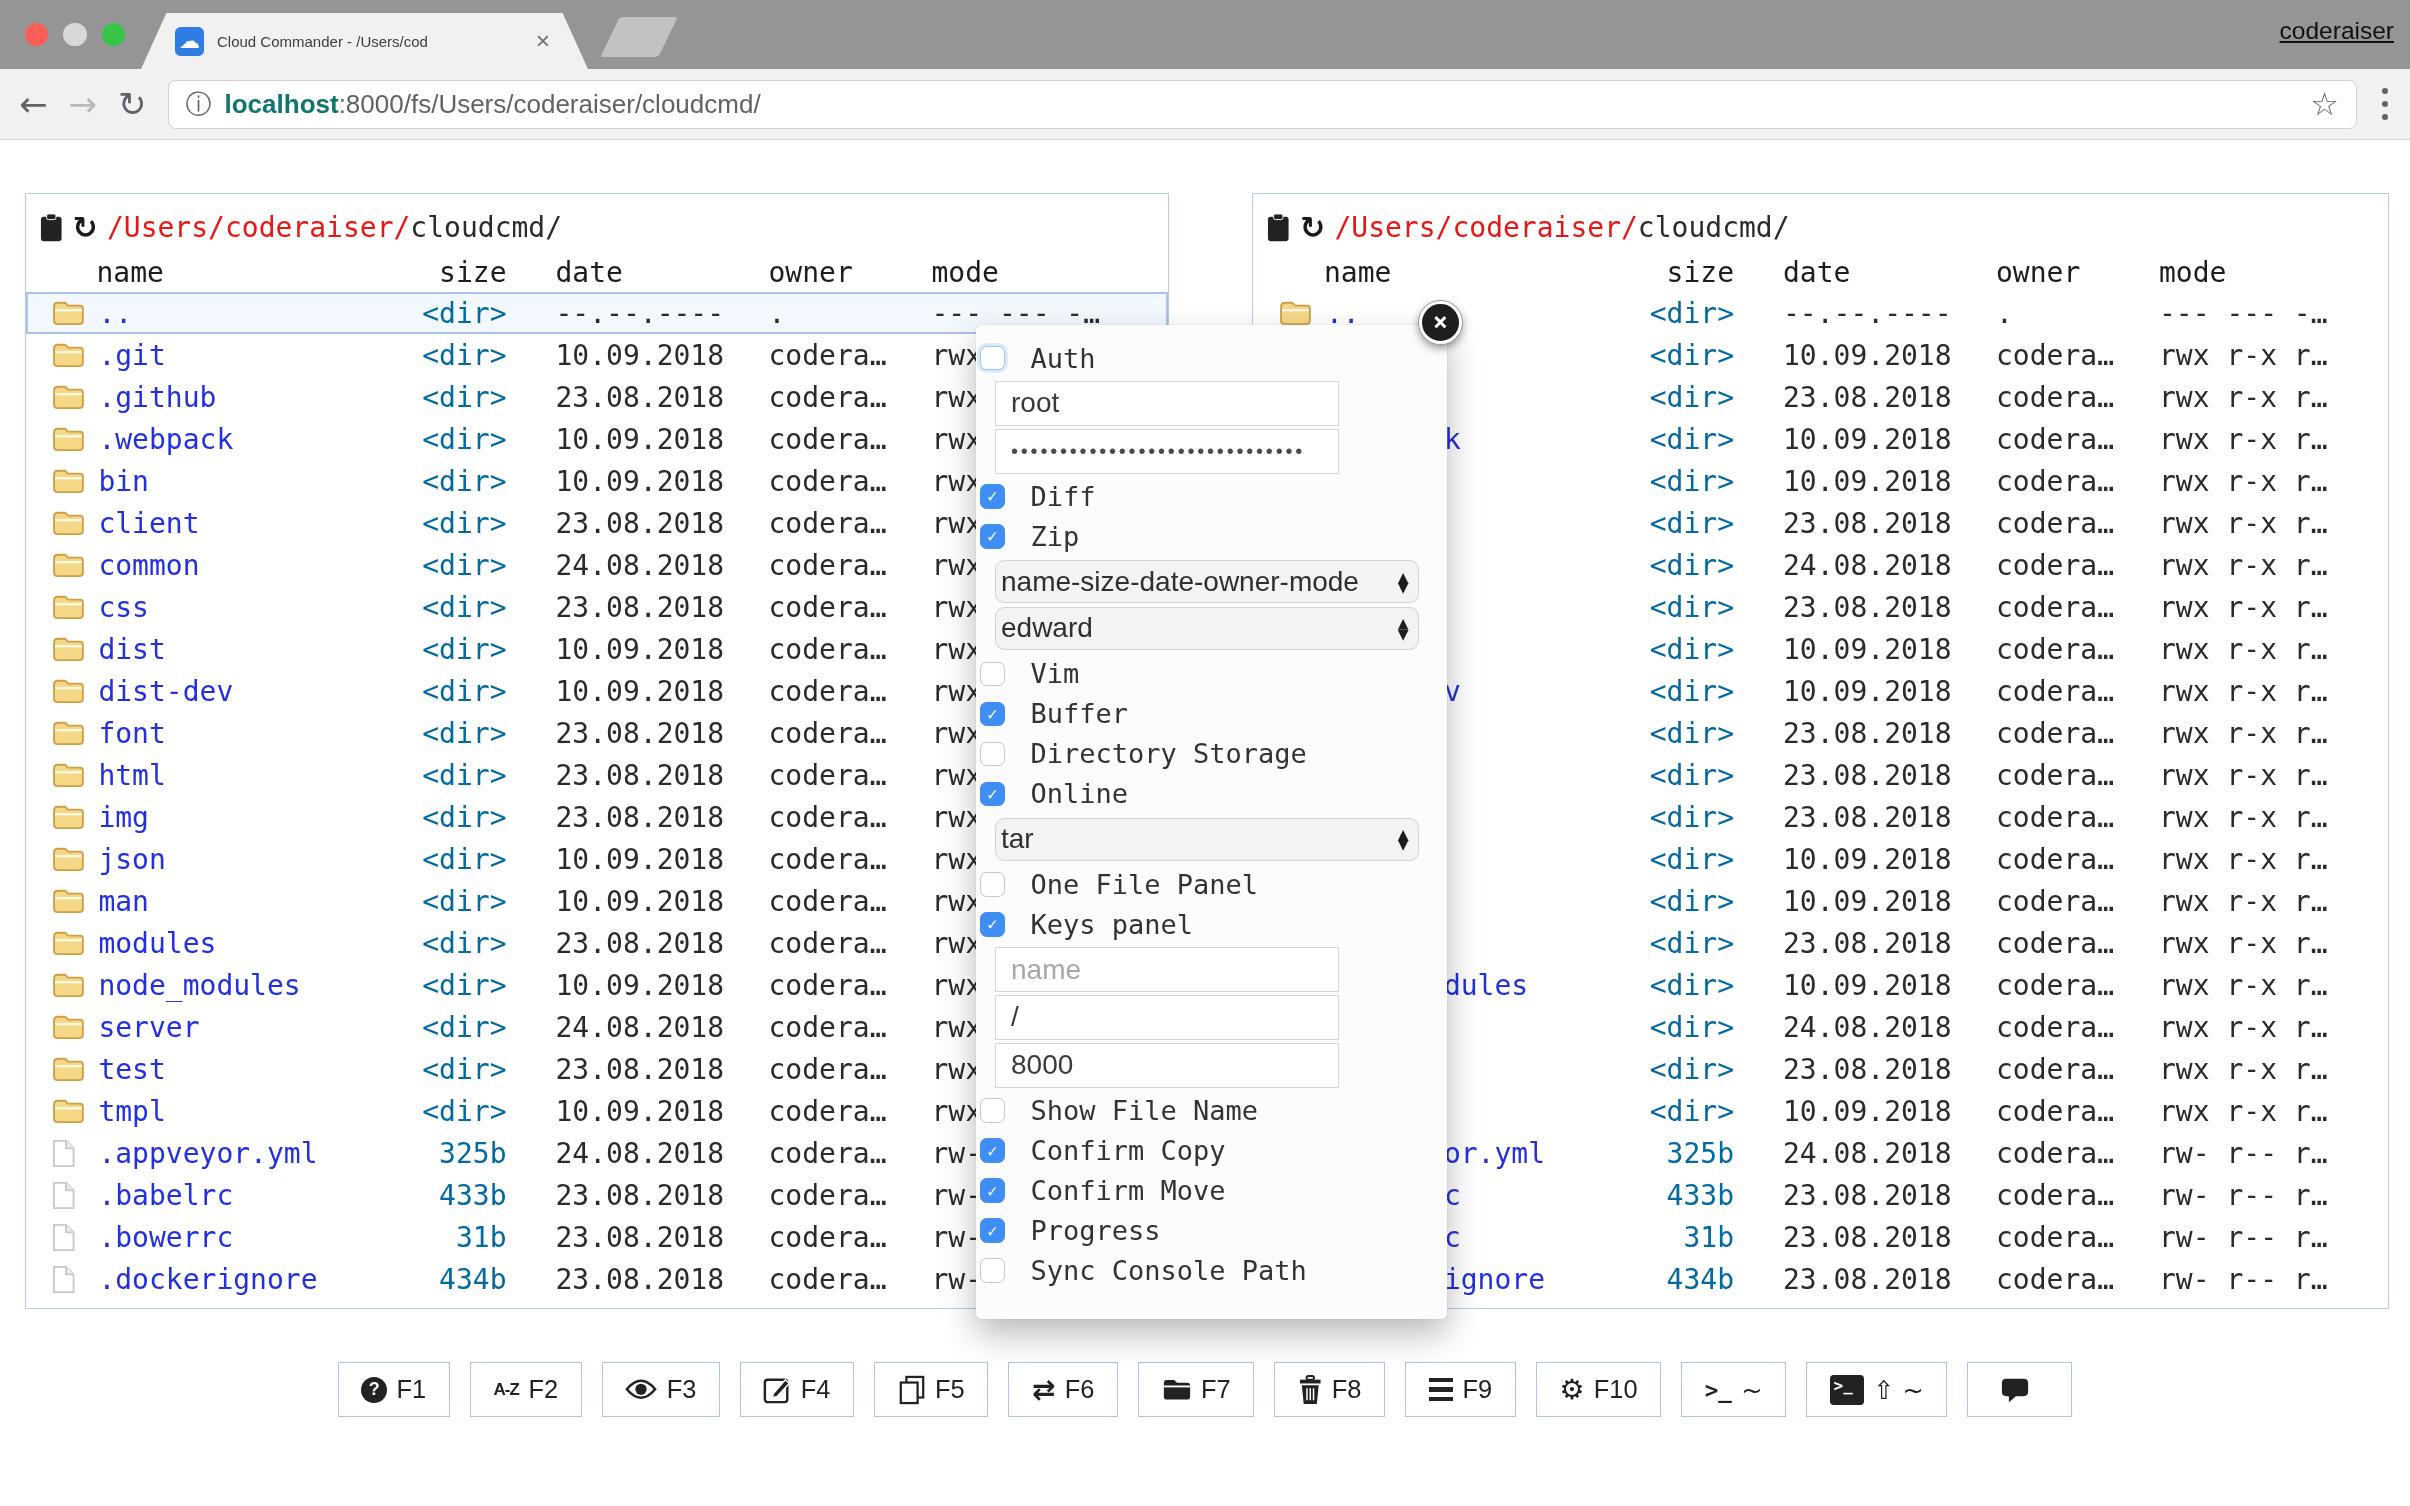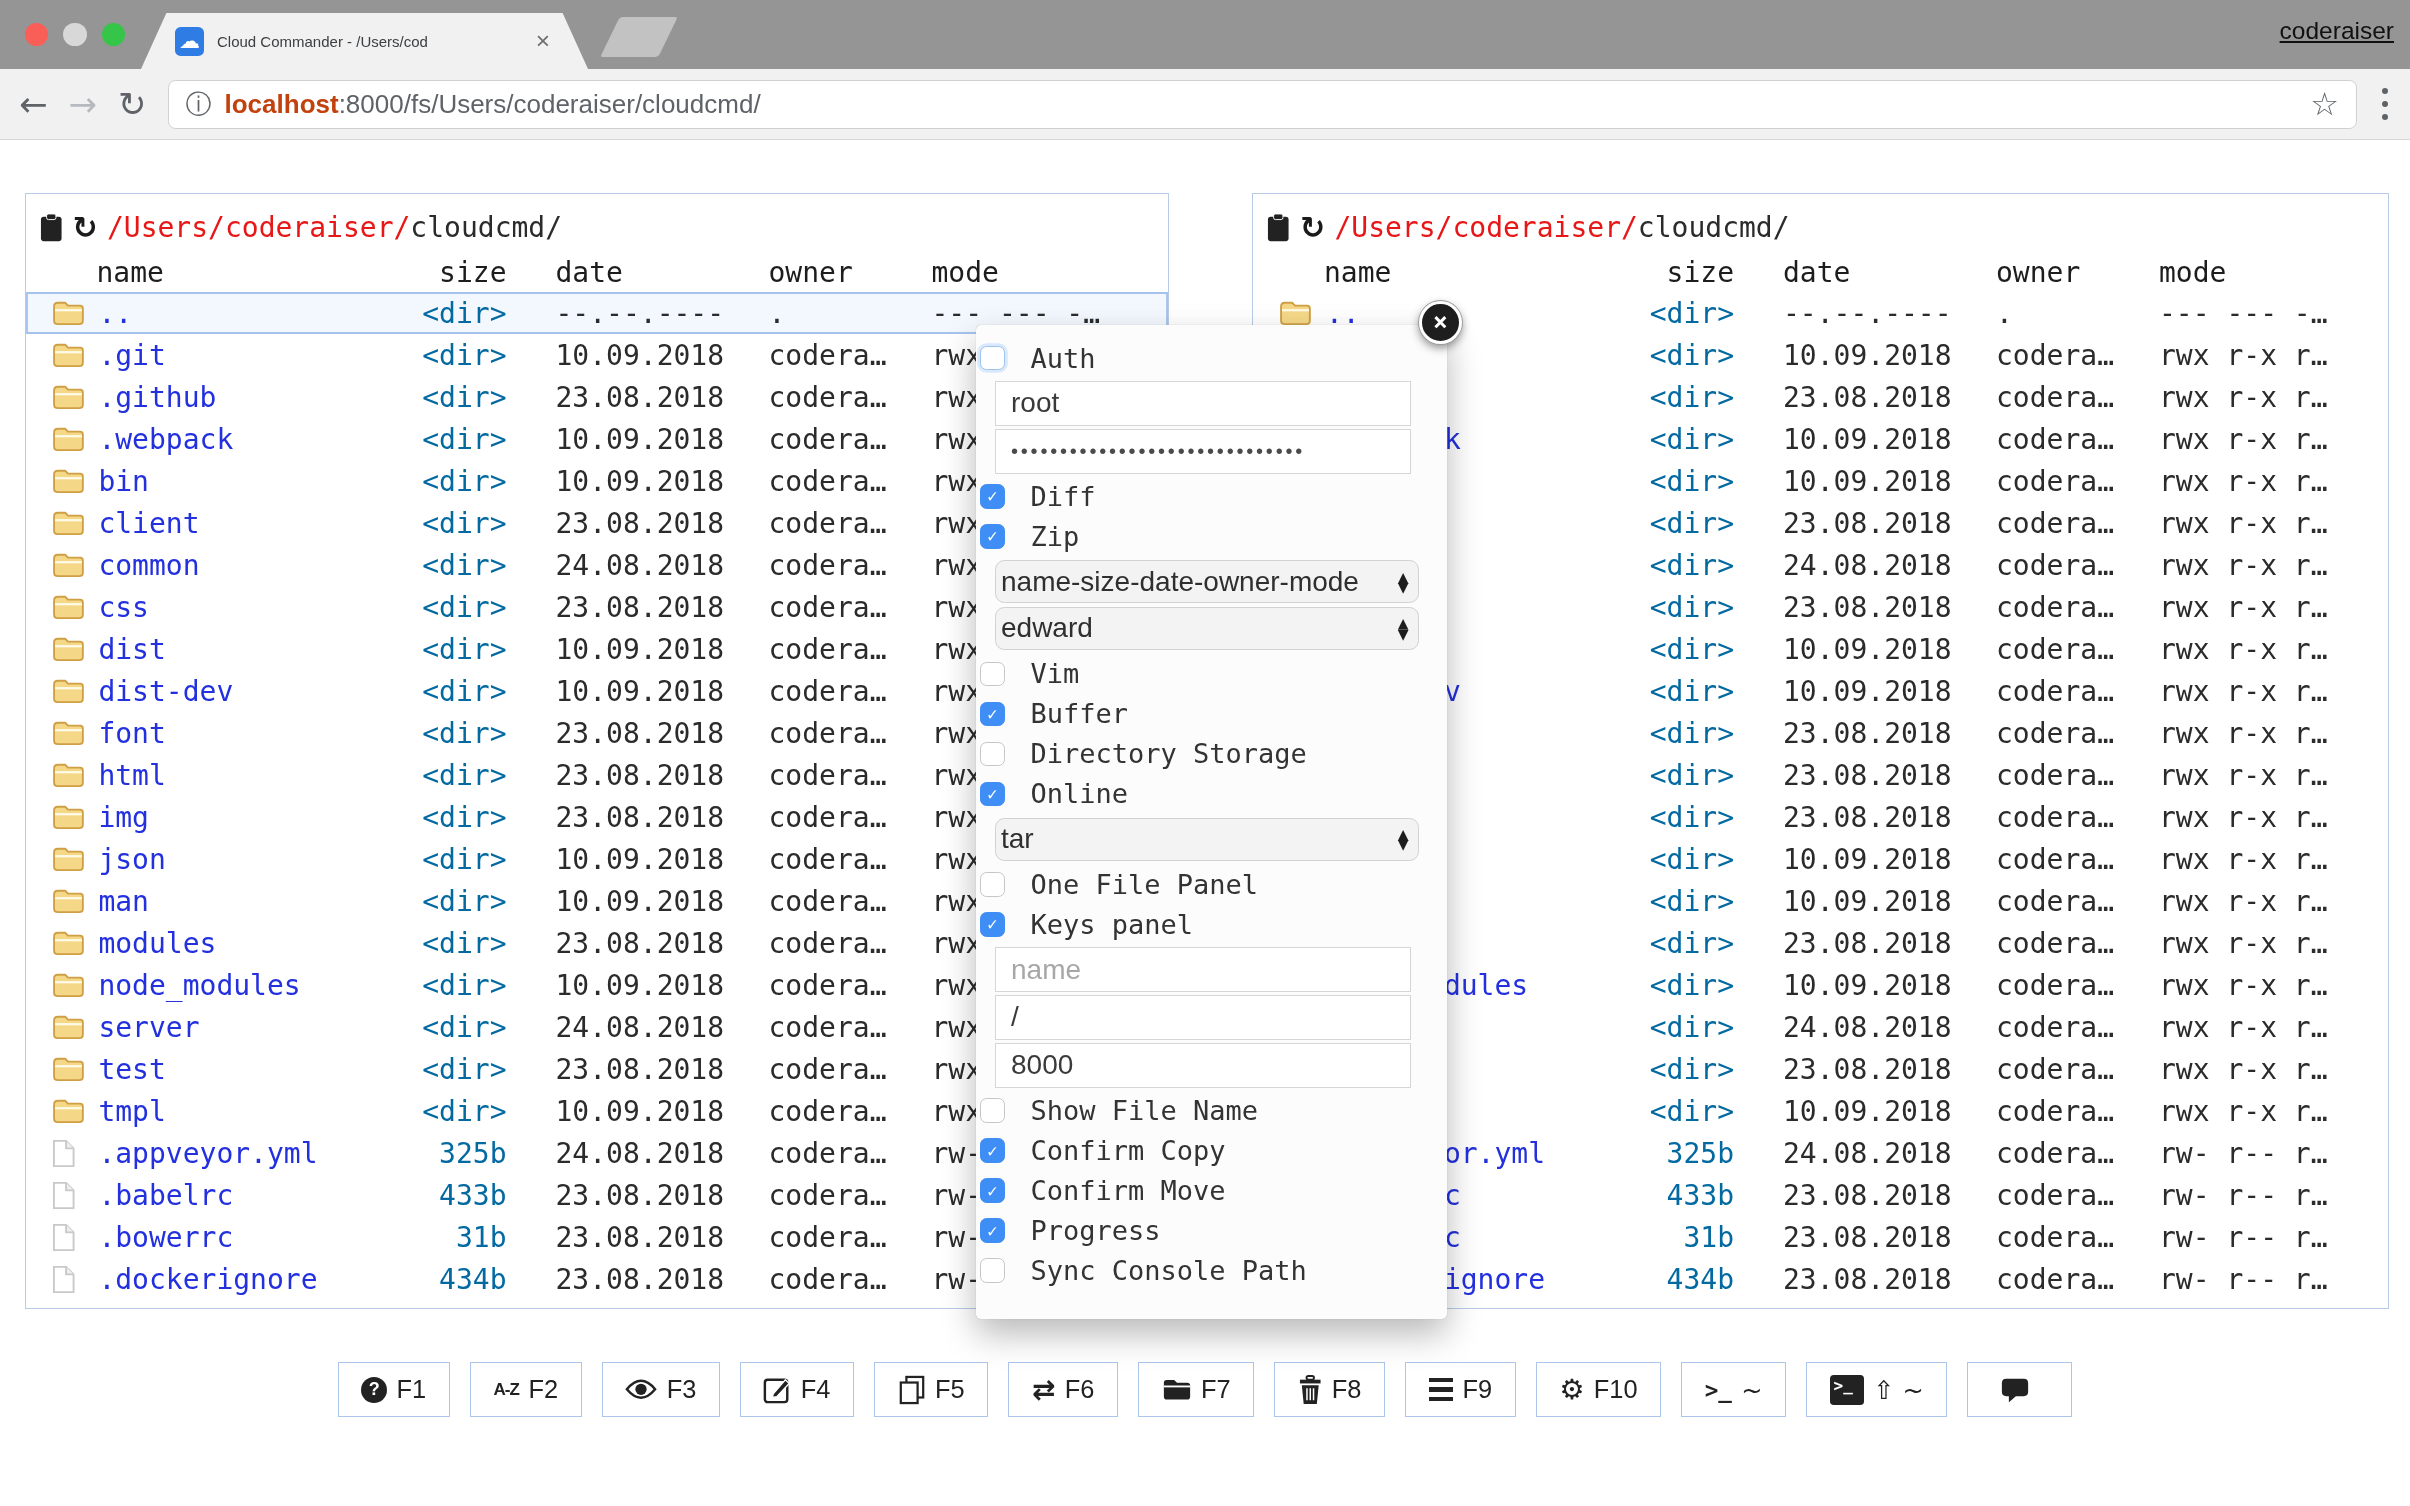--- a/index.html
+++ b/index.html
@@ -28,21 +28,21 @@
   .user-label { position:absolute; right:17px; top:17px; font-size:24.5px; color:#111;text-decoration:underline; }
 
   .toolbar { height:71px; background:#f1f1f1; border-bottom:1.9px solid #d6d6d6;
              display:flex; align-items:center; padding:0 19px; gap:21px; }
   .nav-ic { font-size:34px; color:#5f6368; line-height:1; }
   .nav-ic.disabled { color:#b6babf; }
   .urlbar { flex:1; height:49px; background:#fff; border:1.9px solid #d0d0d0; border-radius:7.5px;
             display:flex; align-items:center; padding:0 17px; gap:13px; }
   .urlbar .info { font-size:26px; color:#5f6368; }
   .url-text { font-size:26px; white-space:nowrap; overflow:hidden; flex:1; }
-  .url-text .host { color:#c2410c; font-weight:bold; }
+  .url-text .host { color:#0f766e; font-weight:bold; }
   .url-text .rest { color:#5f6368; }
   .star { font-size:32px; color:#5f6368; }
   .dots { display:flex; flex-direction:column; gap:6.6px; padding:3.8px; }
   .dots i { width:6.6px; height:6.6px; border-radius:50%; background:#5f6368; }
 
   
   .panel { position:absolute; top:193px; height:1116px; background:#fff;
            border:1.9px solid #b9cbe9; overflow:hidden;
            font-family:"DejaVu Sans Mono", monospace; }
   .panel.left  { left:24.5px;  width:1144px; }
@@ -74,21 +74,21 @@
                box-shadow:0 0 0 0.9px #9a9a9a, 0 3.8px 9.4px rgba(0,0,0,.45);
                color:#fff; font-size:24.5px; font-weight:bold; display:flex;
                align-items:center; justify-content:center; line-height:1; }
   .cb-row { display:flex; align-items:center; height:40px; padding-left:4px; gap:26px;
             font-size:27px; color:#333; }
   .cb { width:24.5px; height:24.5px; border-radius:6.6px; background:#fff; border:1.9px solid #c6c6c6;
         display:flex; align-items:center; justify-content:center; flex:0 0 auto;
         font-size:17px; font-weight:bold; color:transparent; }
   .cb.checked { background:#3f8ef6; border-color:#3f8ef6; color:#fff; }
   .cb.focus { border-color:#9cc3f0; box-shadow:0 0 0 2.8px #d9e8fb; }
-  .dlg-input { width:416px; height:45px; margin:2.8px 28px 2.8px 19px; background:#fff;
+  .dlg-input { width:344px; height:45px; margin:2.8px 28px 2.8px 19px; background:#fff;
                border:1.9px solid #d6d6d6; display:flex; align-items:center; padding:0 15px;
                font-family:"Liberation Sans", sans-serif; font-size:28px; color:#3a3a3a;
                white-space:nowrap; overflow:hidden; }
   .dlg-input.placeholder { color:#a7a7a7; }
   .dlg-input.pwd { font-size:20px; letter-spacing:2.8px; color:#4a4a4a; }
   .dlg-select { position:relative; width:424px; height:43px; margin:3.8px 28px 3.8px 19px;
                 border:1.9px solid #d2d2d2; border-radius:9.4px; background:#f3f3f3;
                 display:flex; align-items:center; padding:0 43px 0 5px;
                 font-family:"Liberation Sans", sans-serif; font-size:28px; color:#2f2f2f;
                 white-space:nowrap; overflow:hidden; }

